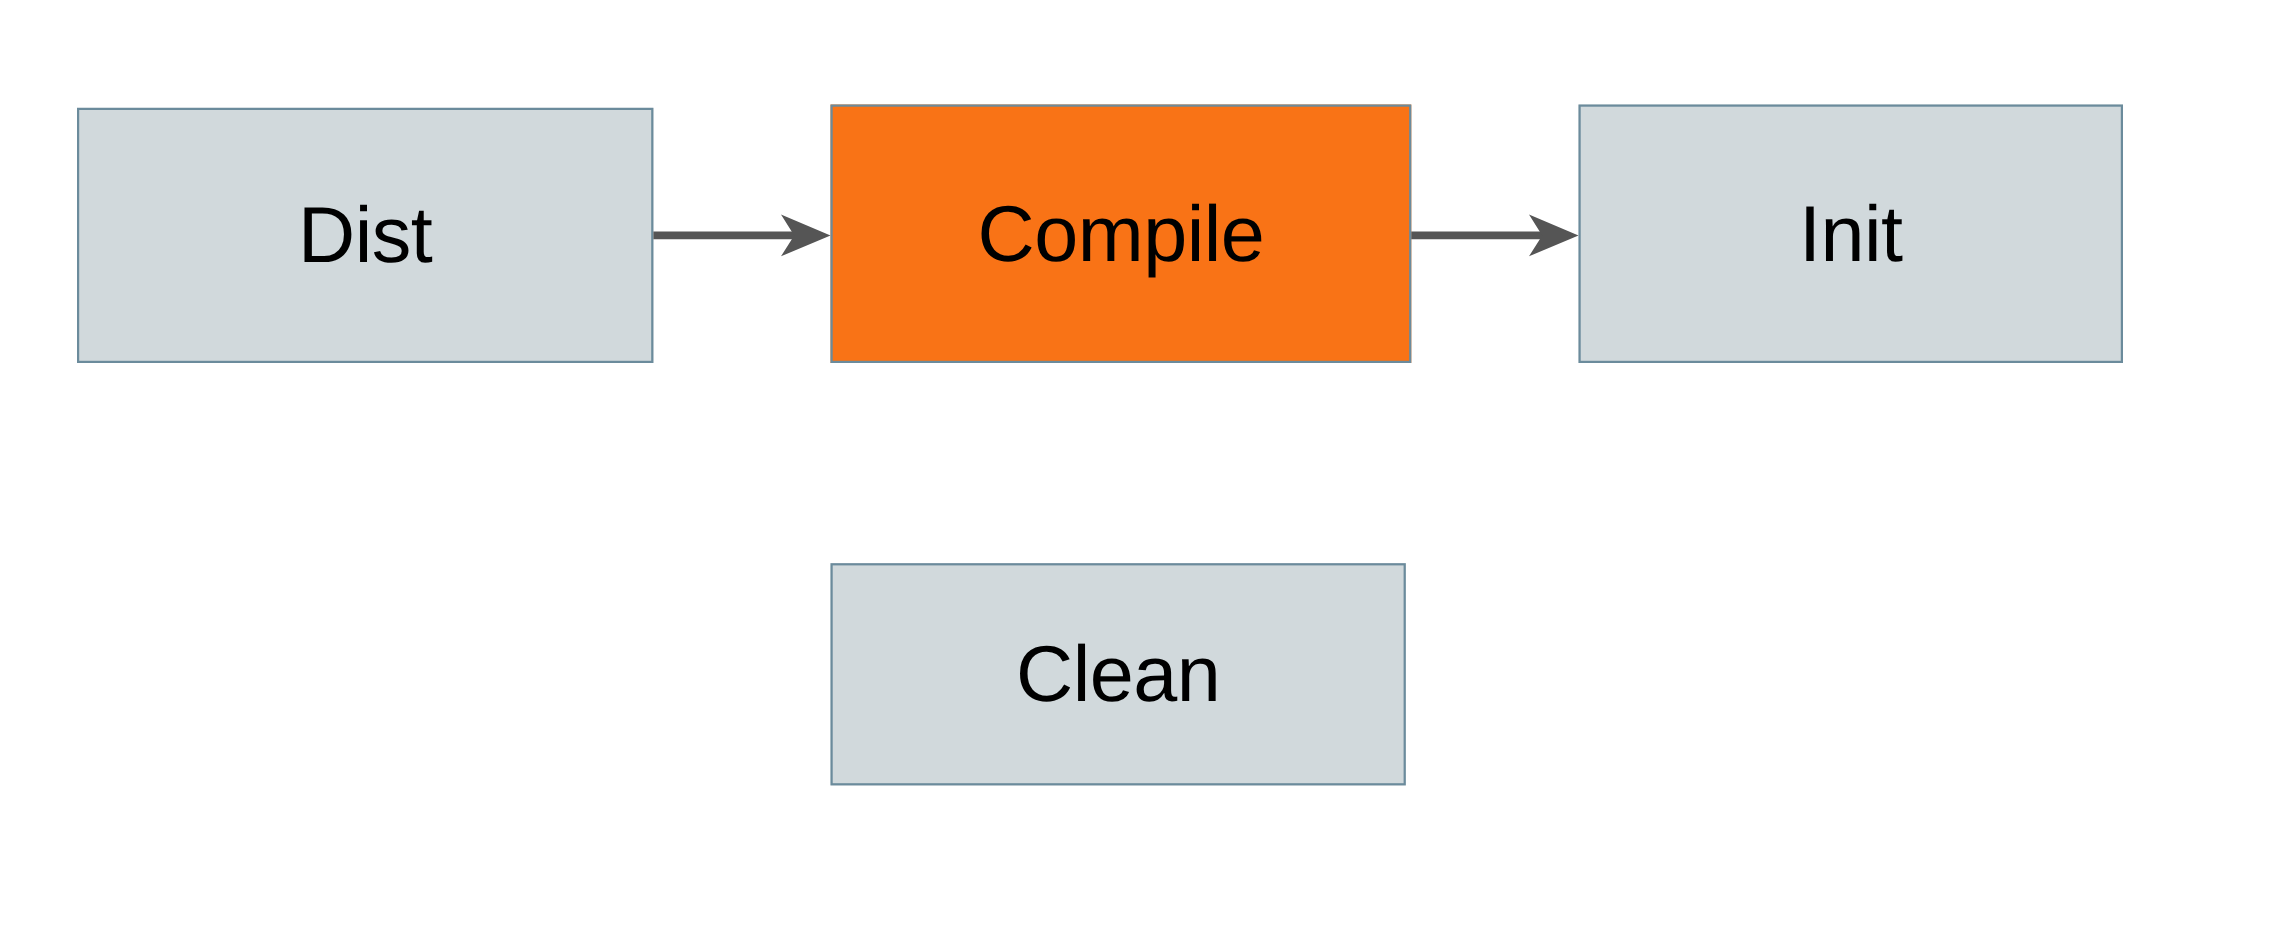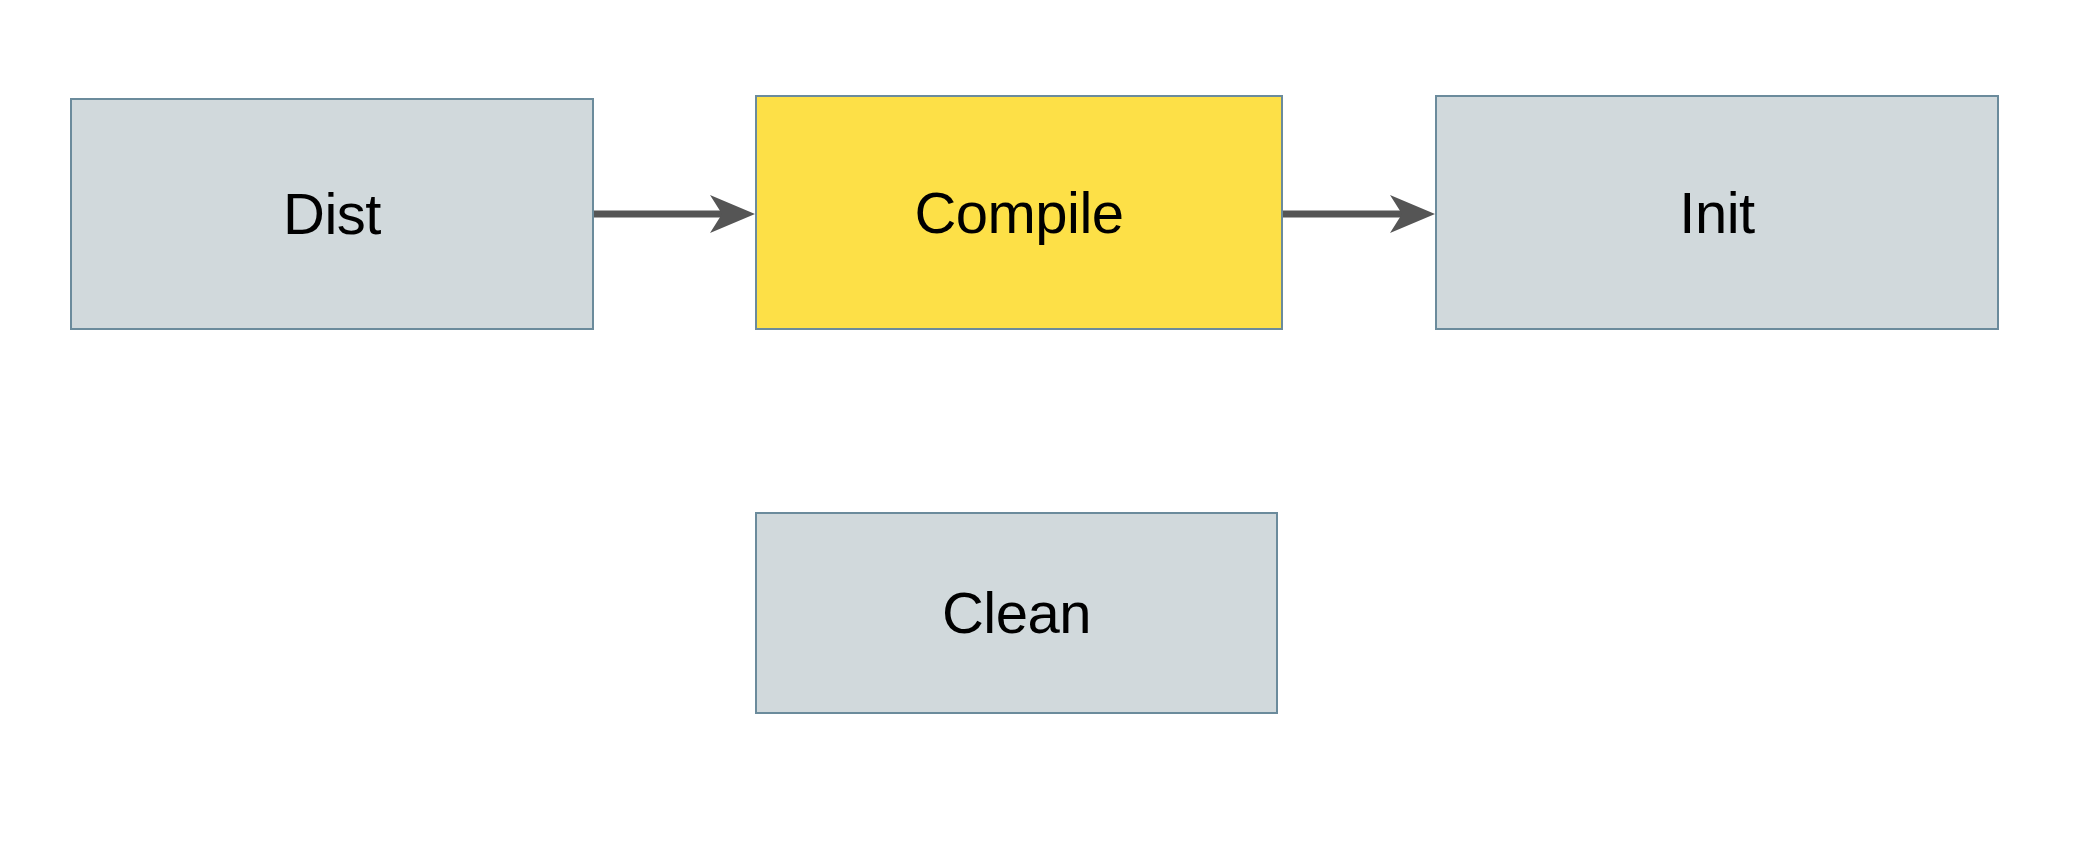--- a/index.html
+++ b/index.html
@@ -21,21 +21,21 @@
     position: absolute;
     box-sizing: border-box;
     background: #d1d9dc;
     border: 2px solid #6b8b9c;
     display: flex;
     align-items: center;
     justify-content: center;
   }
   .node-label {
     font-family: "Liberation Sans", sans-serif;
-    font-size: 58px;
+    font-size: 72px;
     font-weight: 400;
     color: #000000;
     line-height: 1;
     letter-spacing: -0.5px;
     white-space: nowrap;
     user-select: none;
   }
   .edge {
     position: absolute;
     overflow: visible;
@@ -47,25 +47,25 @@
 </style>
 </head>
 <body>
 
 <div id="canvas" style="background: rgb(255, 255, 255);">
 
   <div class="node" id="node-dist" style="left: 70px; top: 98px; width: 524px; height: 232px; background: rgb(209, 217, 220); border-color: rgb(107, 139, 156);">
     <span class="node-label" style="color: rgb(0, 0, 0);">Dist</span>
   </div>
 
-  <div class="node" id="node-compile" style="left: 755px; top: 95px; width: 528px; height: 235px; background: #fde047; border-color: rgb(107, 139, 156);">
+  <div class="node" id="node-compile" style="left: 755px; top: 95px; width: 528px; height: 235px; background: #f97316; border-color: rgb(107, 139, 156);">
     <span class="node-label" style="color: rgb(0, 0, 0);">Compile</span>
   </div>
 
-  <div class="node" id="node-init" style="left: 1435px; top: 95px; width: 564px; height: 235px; background: rgb(209, 217, 220); border-color: rgb(107, 139, 156);">
+  <div class="node" id="node-init" style="left: 1435px; top: 95px; width: 495px; height: 235px; background: rgb(209, 217, 220); border-color: rgb(107, 139, 156);">
     <span class="node-label" style="color: rgb(0, 0, 0);">Init</span>
   </div>
 
   <div class="node" id="node-clean" style="left: 755px; top: 512px; width: 523px; height: 202px; background: rgb(209, 217, 220); border-color: rgb(107, 139, 156);">
     <span class="node-label" style="color: rgb(0, 0, 0);">Clean</span>
   </div>
 
   <div class="edge" id="edge-dist-to-compile" style="left: 594px; top: 184px; width: 161px; height: 60px;">
     <svg width="161" height="60" viewBox="0 0 161 60" aria-hidden="true">
       <g>

